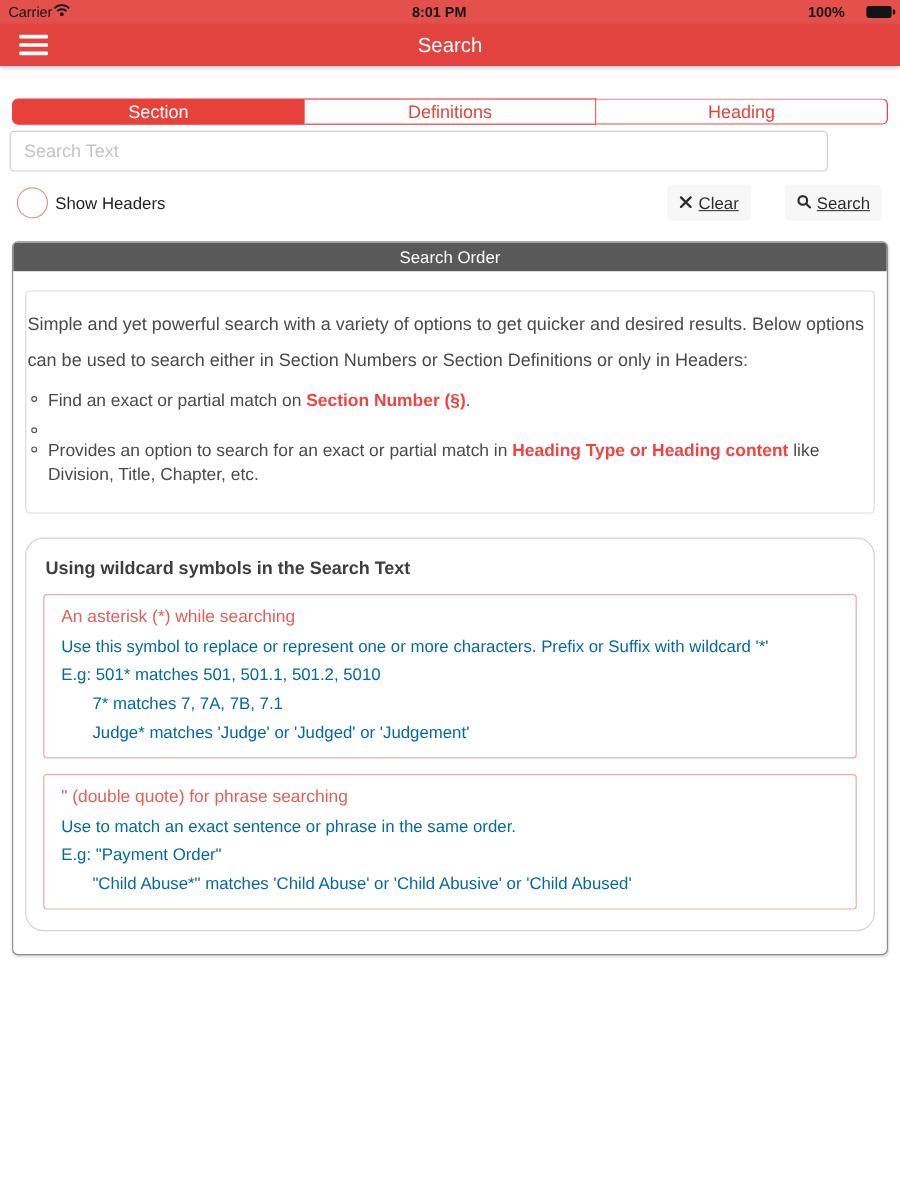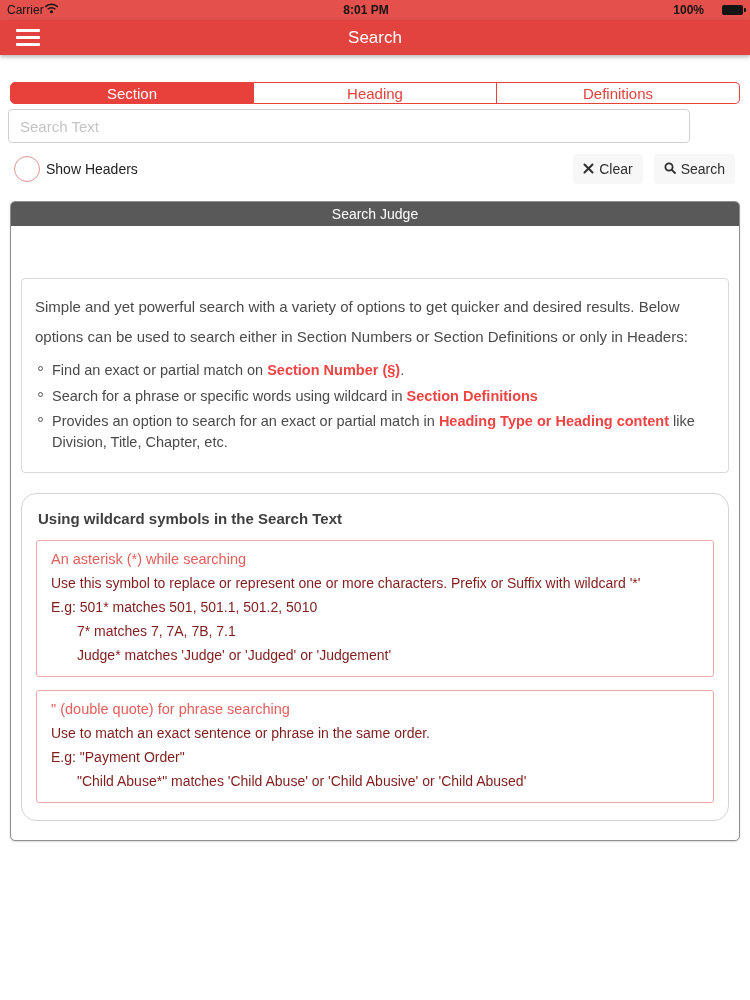--- a/index.html
+++ b/index.html
@@ -63,39 +63,39 @@
   
   .controls-row {
     margin:11px 15px 0 14px; display:flex; align-items:center;
   }
   .show-headers { display:flex; align-items:center; cursor:pointer; }
   .radio-circle {
     width:26px; height:26px; border:1px solid #e39492; border-radius:50%;
     background:#fff; flex:0 0 auto;
   }
   .show-headers-label { margin-left:6px; font-size:14px; color:#222; }
-  .btn-group { margin-left:auto; display:flex; gap:11px; }
+  .btn-group { margin-left:auto; display:flex; gap:28px;text-decoration:underline; }
   .flat-btn {
     display:flex; align-items:center; gap:5px;
     background:#f7f7f7; border:none; border-radius:4px;
     padding:7px 10px; font-size:14px; color:#2e2e2e; cursor:pointer;
     font-family:"Liberation Sans", sans-serif;
   }
   
   .help-panel {
     margin:17px 10px 0; border:1px solid #8f8f8f; border-radius:5px;
     background:#fff; overflow:hidden; box-shadow:0 1px 2px rgba(0,0,0,0.15);
   }
   .help-header {
     height:24px; background:#595959; color:#fff; font-size:14px;
     display:flex; align-items:center; justify-content:center;
   }
   .help-body { padding:16px 10px 19px; }
   .intro-box {
-    border:1px solid #dadada; border-radius:4px; padding:13px 13px 20px;margin-top:36px;
+    border:1px solid #dadada; border-radius:4px; padding:13px 1px 20px;
   }
   .intro-text { font-size:15px; line-height:2.0; color:#4a4a4a; }
   .bullet-list { margin-top:8px; }
   .bullet-item {
     display:flex; font-size:14.5px; line-height:1.42; color:#4a4a4a; margin-top:5px;
   }
   .bullet-marker {
     width:5px; height:5px; border:1.3px solid #555; border-radius:50%;
     margin:6px 9px 0 3px; flex:0 0 auto;
   }
@@ -104,21 +104,21 @@
     margin-top:20px; border:1px solid #d4d4d4; border-radius:15px;
     padding:14px 14px 17px;
   }
   .wildcard-heading { font-size:15px; font-weight:bold; color:#3f3f3f; margin:2px 2px 11px; }
   .rule-card {
     border:1px solid #eca9a7; border-radius:3px; padding:10px 14px 13px; margin-top:13px;
     background:#fff;
   }
   .rule-card:first-of-type { margin-top:0; }
   .rule-title { color:#e25f5c; font-size:14.5px; }
-  .rule-line { font-size:14px; color:#7f1d1d; margin-top:8px; }
+  .rule-line { font-size:14px; color:#0369a1; margin-top:8px; }
   .rule-line.indent { padding-left:26px; }
 </style>
 </head>
 <body>
 
 <div class="status-bar">
   <div class="status-left">
     <span>Carrier</span>
     <span>
       <svg width="15" height="11" viewBox="0 0 16 12">
@@ -139,22 +139,22 @@
   <button class="menu-btn" aria-label="menu">
     <span></span>
       <span></span>
       <span></span>
   </button>
   <div class="nav-title">Search</div>
 </div>
 
 <div class="segmented">
   <div class="seg active">Section</div>
+  <div class="seg">Definitions</div>
   <div class="seg">Heading</div>
-  <div class="seg">Definitions</div>
 </div>
 
 <input class="search-input" type="text" placeholder="Search Text" style="">
 
 <div class="controls-row">
   <div class="show-headers">
     <span class="radio-circle"></span>
     <span class="show-headers-label">Show Headers</span>
   </div>
   <div class="btn-group">
@@ -172,33 +172,32 @@
           <circle cx="5" cy="5" r="3.6" stroke="#2e2e2e" stroke-width="1.8" fill="none"></circle>
           <path d="M7.8 7.8 L11 11" stroke="#2e2e2e" stroke-width="1.8" stroke-linecap="round"></path>
         </svg>
       </span>
       <span>Search</span>
     </button>
   </div>
 </div>
 
 <div class="help-panel">
-  <div class="help-header">Search Judge</div>
+  <div class="help-header">Search Order</div>
   <div class="help-body">
 
     <div class="intro-box">
       <div class="intro-text">Simple and yet powerful search with a variety of options to get quicker and desired results. Below options can be used to search either in Section Numbers or Section Definitions or only in Headers:</div>
       <div class="bullet-list">
         <div class="bullet-item">
           <span class="bullet-marker"></span>
           <span><span>Find an exact or partial match on </span><b>Section Number (§)</b><span>.</span></span>
         </div>
         <div class="bullet-item">
           <span class="bullet-marker"></span>
-          <span><span>Search for a phrase or specific words using wildcard in </span><b>Section Definitions</b><span></span></span>
         </div>
         <div class="bullet-item">
           <span class="bullet-marker"></span>
           <span><span>Provides an option to search for an exact or partial match in </span><b>Heading Type or Heading content</b><span> like Division, Title, Chapter, etc.</span></span>
         </div>
       </div>
     </div>
 
     <div class="wildcard-box">
       <div class="wildcard-heading">Using wildcard symbols in the Search Text</div>

